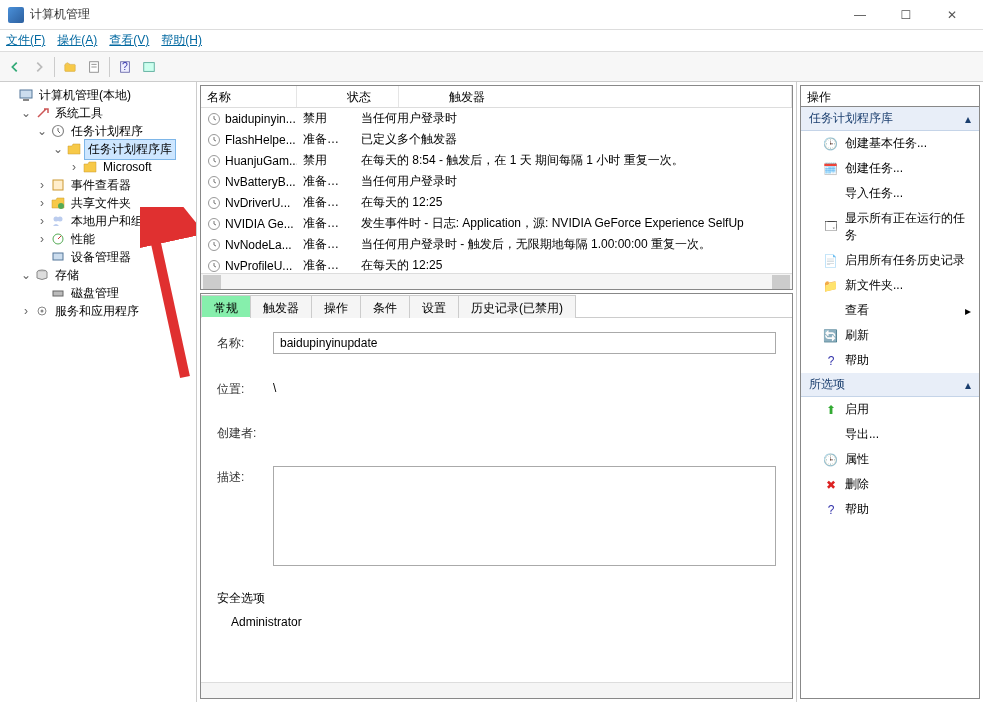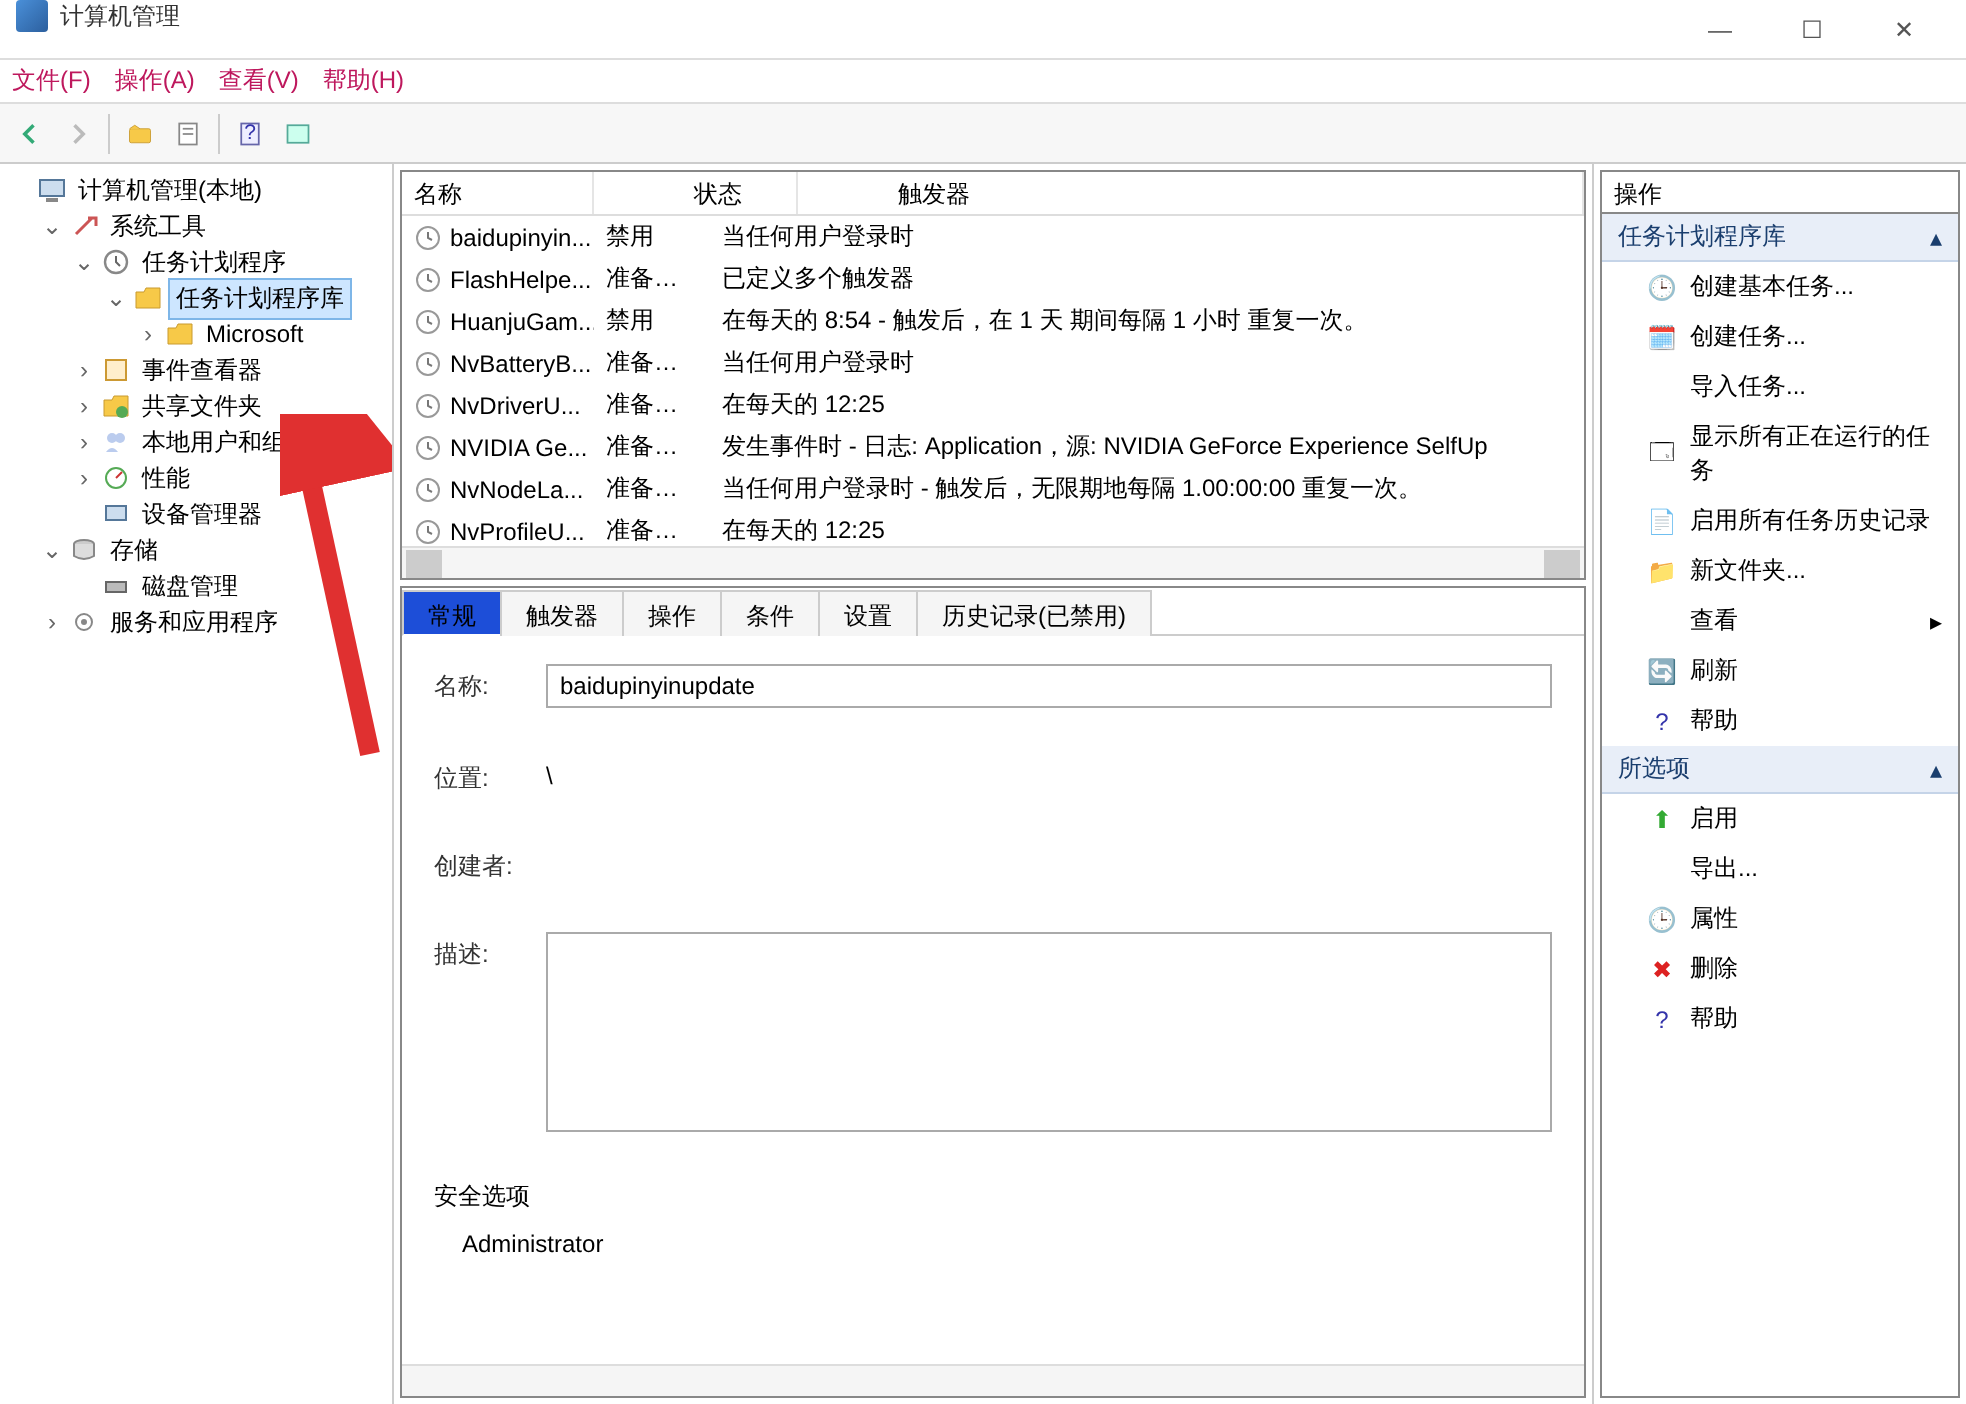--- a/index.html
+++ b/index.html
@@ -1,24 +1,24 @@
 <!DOCTYPE html>
 <html><head>
 <meta charset="utf-8">
 <style>
 * { box-sizing: border-box; margin: 0; padding: 0; font-family: "Microsoft YaHei", "Segoe UI", sans-serif; font-size: 12px; }
 html, body { width: 983px; height: 702px; background: #fff; overflow: hidden; }
 
-.titlebar { height: 30px; display: flex; padding: 0 8px; border-bottom: 1px solid #ddd; }
+.titlebar { height: 30px; display: flex; align-items: center; padding: 0 8px; border-bottom: 1px solid #ddd; }
 .titlebar .app-icon { width: 16px; height: 16px; margin-right: 6px; background: linear-gradient(135deg,#4a90d9,#2c5f9e); border-radius: 2px; }
 .titlebar .title { flex: 1; color: #333; }
 .titlebar .win-btn { width: 46px; height: 30px; display: flex; align-items: center; justify-content: center; color: #555; }
 
 .menubar { height: 22px; display: flex; align-items: center; padding: 0 6px; gap: 12px; border-bottom: 1px solid #ddd; font-size: 12px; }
-.menubar span { color: #be185d; }
+.menubar span { color: #0369a1; text-decoration: underline; }
 
 .toolbar { height: 30px; display: flex; align-items: center; padding: 0 4px; gap: 2px; border-bottom: 1px solid #ccc; background: #f7f7f7; }
 .tbtn { width: 22px; height: 22px; border: 1px solid transparent; display: flex; align-items: center; justify-content: center; }
 .tbtn svg { width: 14px; height: 14px; }
 .divider-v { width: 1px; height: 20px; background: #ccc; margin: 0 2px; }
 
 .body { display: flex; height: calc(702px - 30px - 22px - 30px); }
 .tree-pane { width: 197px; border-right: 1px solid #ccc; padding: 4px 2px; overflow: auto; position: relative; }
 .tree ul { list-style: none; padding-left: 16px; }
 .tree > ul { padding-left: 2px; }
@@ -40,21 +40,21 @@
 .trow { display: flex; height: 21px; align-items: center; }
 .trow .c { padding: 0 6px; overflow: hidden; white-space: nowrap; text-overflow: ellipsis; }
 .trow .ic-clock { width: 14px; height: 14px; margin-right: 4px; flex-shrink: 0; }
 .hscroll { height: 16px; border-top: 1px solid #ddd; background: #f5f5f5; display: flex; align-items: center; }
 .hscroll .thumb { width: 18px; height: 14px; margin-left: 2px; background: #ccc; }
 .hscroll .thumb2 { margin-left: auto; margin-right: 2px; }
 
 .detail { flex: 1; border: 1px solid #888; margin: 0 3px 3px 3px; display: flex; flex-direction: column; overflow: hidden; }
 .tabs { display: flex; height: 24px; background: #fff; border-bottom: 1px solid #ccc; }
 .tab { padding: 4px 12px 3px; border: 1px solid #ccc; border-bottom: none; margin-right: -1px; background: #f5f5f5; position: relative; top: 1px; }
-.tab.active { background: #1d4ed8; border-bottom: 1px solid #fff; }
+.tab.active { background: #86efac; border-bottom: 1px solid #fff; }
 .tabbody { flex: 1; padding: 14px 16px; overflow: auto; }
 .frow { display: flex; margin-bottom: 24px; }
 .frow .flabel { width: 56px; color: #333; padding-top: 3px; }
 .frow input[type=text] { flex: 1; border: 1px solid #aaa; padding: 3px 6px; font-size: 12px; }
 .frow .fval { padding-top: 3px; }
 .frow textarea { flex: 1; border: 1px solid #aaa; height: 100px; resize: none; }
 .sec-title { margin: 12px 0 8px; }
 .radio-row { display: flex; align-items: center; gap: 6px; margin-left: 10px; margin-bottom: 6px; }
 .detail-scroll { height: 16px; border-top: 1px solid #ddd; background: #f5f5f5; position: relative; }
 

